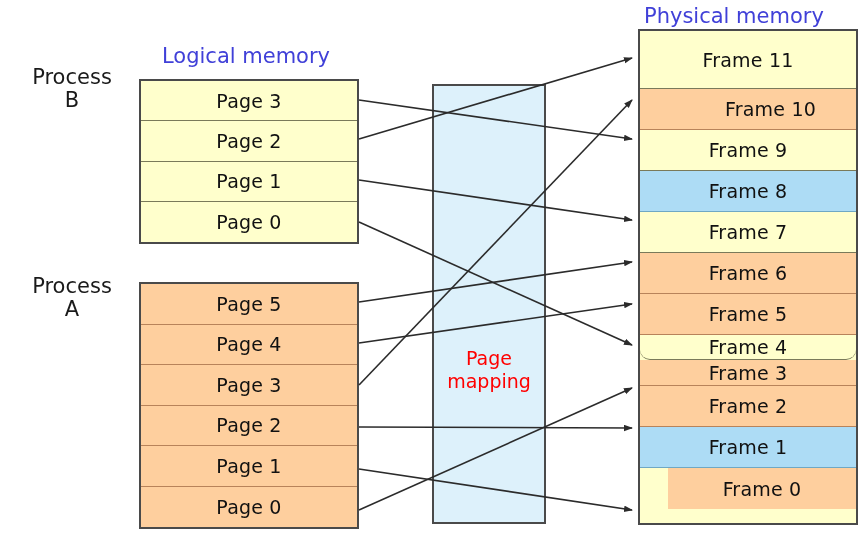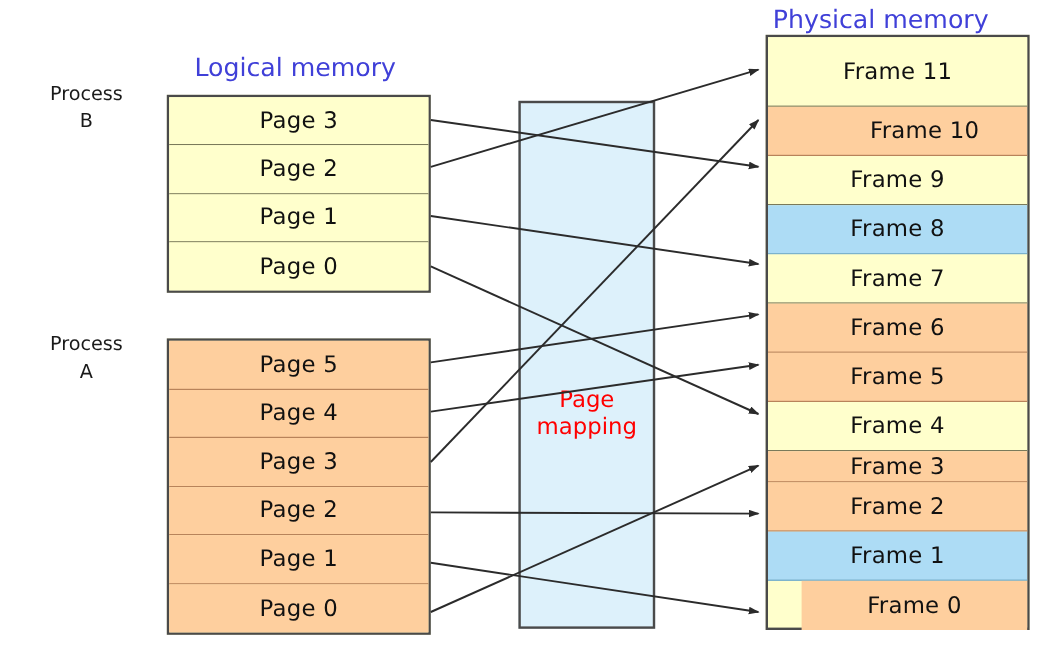--- a/index.html
+++ b/index.html
@@ -18,21 +18,21 @@
     line-height:21px;
     white-space:nowrap;
     font-family:"DejaVu Sans","Liberation Sans",sans-serif;
   }
   #hdr-logical{left:162px;top:46px;}
   #hdr-physical{left:644px;top:6px;}
 
   .proclabel{
     position:absolute;
     color:#1a1a1a;
-    font-size:16px;
+    font-size:21px;
     line-height:23px;
     text-align:center;
     white-space:nowrap;
   }
   #proc-b{left:24px;top:66px;width:96px;}
   #proc-a{left:24px;top:275px;width:96px;}
 
   .memcol{
     position:absolute;
     border:2px solid #4a4a4a;
@@ -60,21 +60,21 @@
 
   #mapbox{
     position:absolute;
     left:432px;top:84px;width:114px;height:440px;
     background:#ddf1fb;
     border:2px solid #4a4a4a;
     box-sizing:border-box;
   }
   #maplabel{
     position:absolute;
-    left:432px;top:322px;width:114px;
+    left:432px;top:347px;width:114px;
     text-align:center;
     color:#ff0000;
     font-size:19px;
     line-height:23px;
   }
   #arrows{position:absolute;left:0;top:0;width:866px;height:549px;}
 </style>
 </head>
 <body>
 
@@ -141,21 +141,21 @@
       </div>
       <div class="cell c-yellow" style="height: 41px;">
         <span>Frame 7</span>
       </div>
       <div class="cell c-orange" style="height: 41px;">
         <span>Frame 6</span>
       </div>
       <div class="cell c-orange" style="height: 41px;">
         <span>Frame 5</span>
       </div>
-      <div class="cell c-yellow" style="height: 41px;">
+      <div class="cell c-yellow" style="height: 25px; border-radius: 10px;">
         <span>Frame 4</span>
       </div>
       <div class="cell c-orange" style="height: 26px;">
         <span>Frame 3</span>
       </div>
       <div class="cell c-orange" style="height: 41px;">
         <span>Frame 2</span>
       </div>
       <div class="cell c-blue" style="height: 41px;">
         <span>Frame 1</span>

